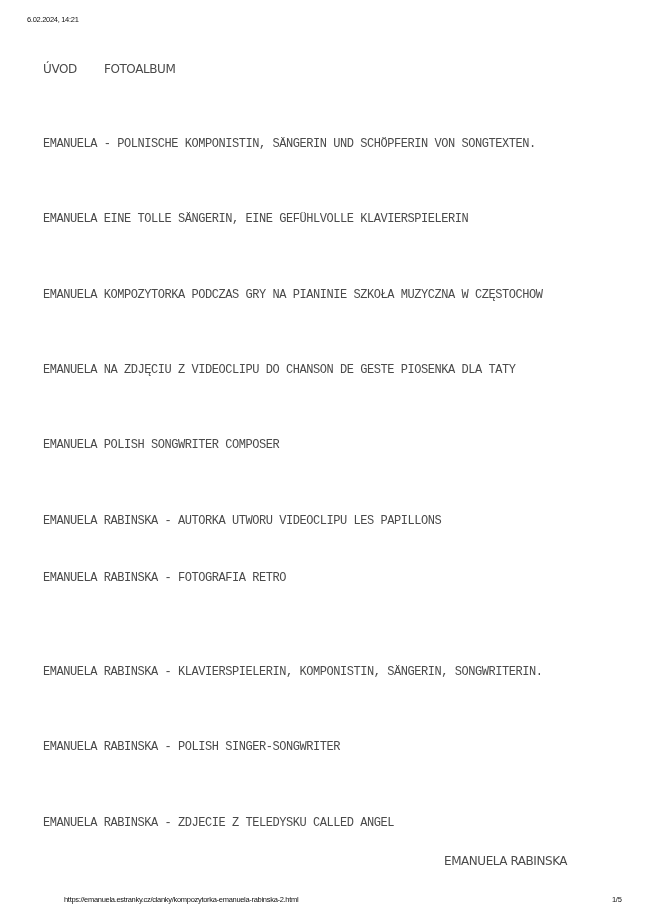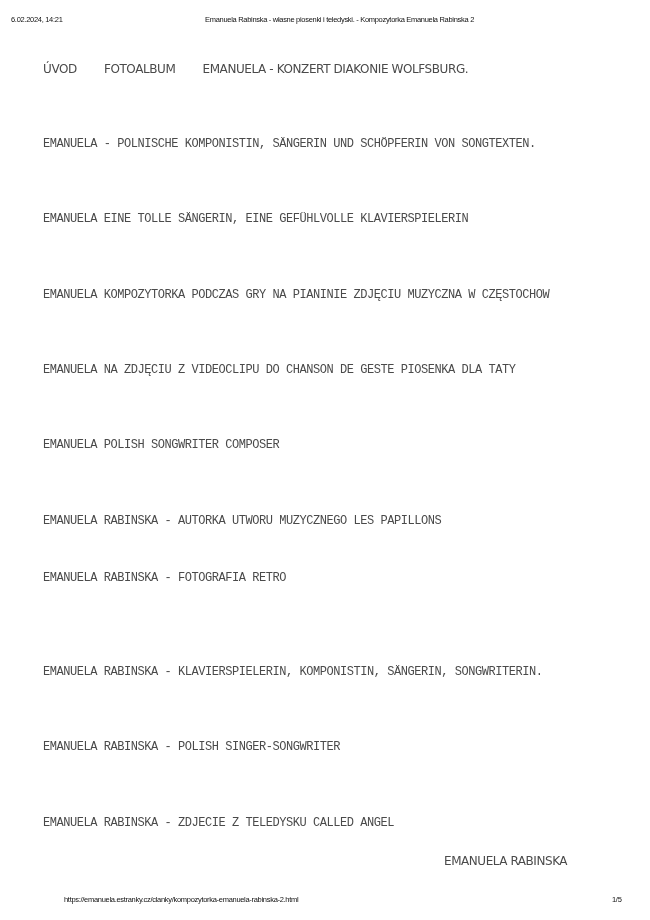--- a/index.html
+++ b/index.html
@@ -18,21 +18,21 @@
       position: absolute;
       left: 0;
       width: 650px;
       font-family: "Liberation Sans", sans-serif;
       font-size: 7.5px;
       color: #111;
       letter-spacing: -0.3px;
     }
     .print-header { top: 15px; height: 12px; }
     .print-footer { top: 895px; height: 12px; }
-    .ph-left { position: absolute; left: 11px; }
+    .ph-left { position: absolute; left: 27px; }
     .ph-center { position: absolute; left: 205px; white-space: nowrap; }
     .pf-left { position: absolute; left: 27px; white-space: nowrap; margin-left: 37px; }
     .pf-right { position: absolute; left: 612px; }
 
     .nav {
       position: absolute;
       top: 62px;
       left: 43px;
       display: flex;
       gap: 27px;
@@ -62,35 +62,33 @@
       white-space: nowrap;
       text-decoration: none;
       margin-top: 38px;
     }
   </style>
 </head>
 <body>
 
 <div class="print-header">
   <span class="ph-left">6.02.2024, 14:21</span>
-  <span class="ph-center">Emanuela Rabinska - własne piosenki i teledyski. - Kompozytorka Emanuela Rabinska 2</span>
 </div>
 
 <nav class="nav">
   <a href="#">ÚVOD</a>
   <a href="#">FOTOALBUM</a>
-  <a href="#">EMANUELA - KONZERT DIAKONIE WOLFSBURG.</a>
 </nav>
 
 <a href="#" class="link-item" style="top:137px">EMANUELA - POLNISCHE KOMPONISTIN, SÄNGERIN UND SCHÖPFERIN VON SONGTEXTEN.</a>
 <a href="#" class="link-item" style="top:212px">EMANUELA EINE TOLLE SÄNGERIN, EINE GEFÜHLVOLLE KLAVIERSPIELERIN</a>
-<a href="#" class="link-item" style="top:288px">EMANUELA KOMPOZYTORKA PODCZAS GRY NA PIANINIE ZDJĘCIU MUZYCZNA W CZĘSTOCHOW</a>
+<a href="#" class="link-item" style="top:288px">EMANUELA KOMPOZYTORKA PODCZAS GRY NA PIANINIE SZKOŁA MUZYCZNA W CZĘSTOCHOW</a>
 <a href="#" class="link-item" style="top:363px">EMANUELA NA ZDJĘCIU Z VIDEOCLIPU DO CHANSON DE GESTE PIOSENKA DLA TATY</a>
 <a href="#" class="link-item" style="top:438px">EMANUELA POLISH SONGWRITER COMPOSER</a>
-<a href="#" class="link-item" style="top:514px">EMANUELA RABINSKA - AUTORKA UTWORU MUZYCZNEGO LES PAPILLONS</a>
+<a href="#" class="link-item" style="top:514px">EMANUELA RABINSKA - AUTORKA UTWORU VIDEOCLIPU LES PAPILLONS</a>
 <a href="#" class="link-item" style="top:571px">EMANUELA RABINSKA - FOTOGRAFIA RETRO</a>
 <a href="#" class="link-item" style="top:665px">EMANUELA RABINSKA - KLAVIERSPIELERIN, KOMPONISTIN, SÄNGERIN, SONGWRITERIN.</a>
 <a href="#" class="link-item" style="top:740px">EMANUELA RABINSKA - POLISH SINGER-SONGWRITER</a>
 <a href="#" class="link-item" style="top:816px">EMANUELA RABINSKA - ZDJECIE Z TELEDYSKU CALLED ANGEL</a>
 <a href="#" class="link-extra" style="top:816px">EMANUELA RABINSKA</a>
 
 <div class="print-footer">
   <span class="pf-left">https://emanuela.estranky.cz/clanky/kompozytorka-emanuela-rabinska-2.html</span>
   <span class="pf-right">1/5</span>
 </div>

